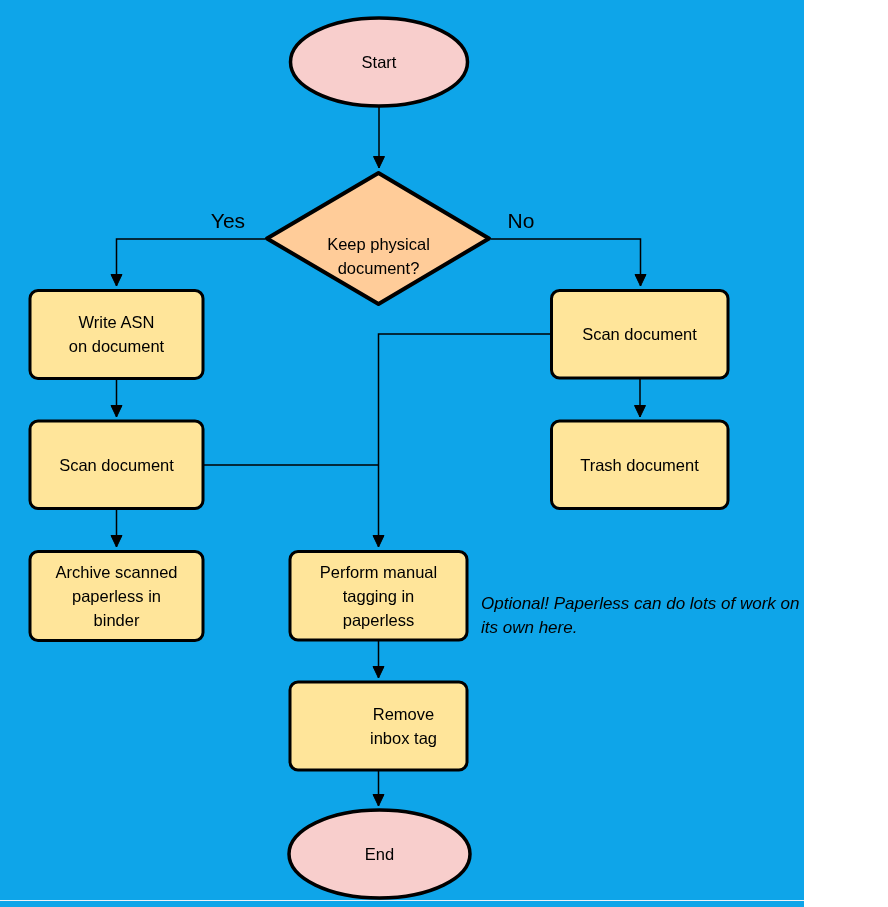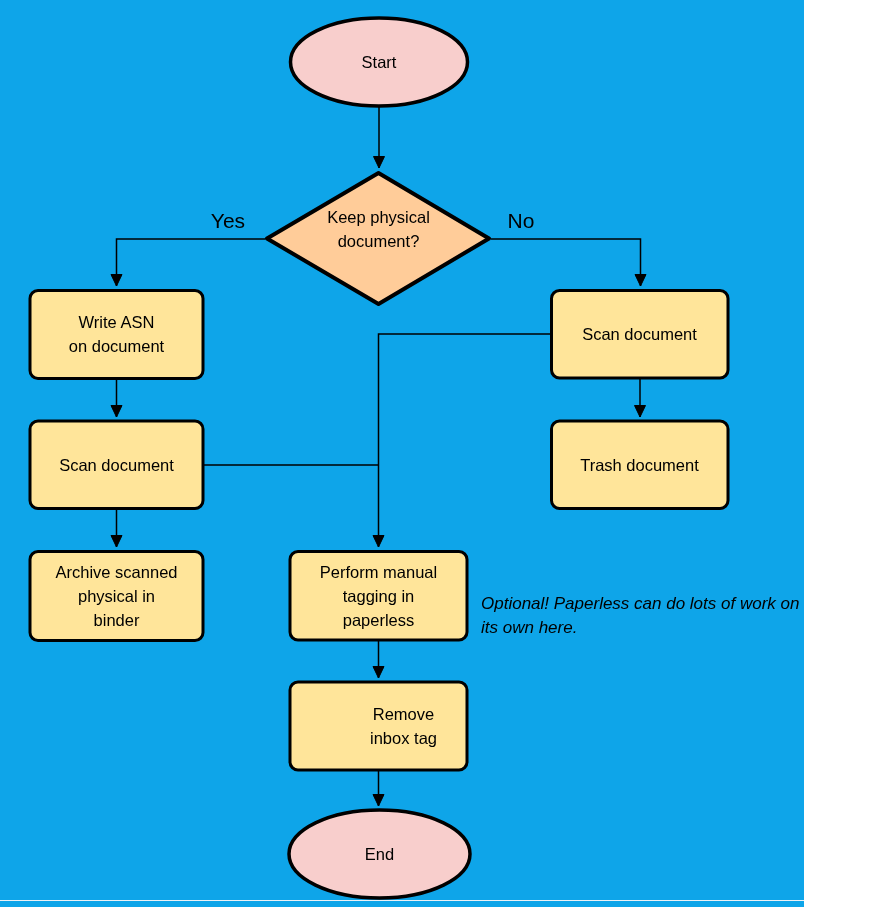--- a/index.html
+++ b/index.html
@@ -101,21 +101,21 @@
     <rect x="551.5" y="421" width="176.5" height="87.5" rx="8" stroke="#000000" stroke-width="3" fill="#ffe59a"></rect>
     <rect x="290" y="551.5" width="177" height="88.5" rx="8" stroke="#000000" stroke-width="3" fill="#ffe59a"></rect>
     <rect x="290" y="682" width="177" height="88" rx="8" stroke="#000000" stroke-width="3" fill="#ffe59a"></rect>
     <ellipse cx="379.5" cy="854" rx="90.5" ry="44" stroke="#000000" stroke-width="3.5" fill="#f8cecc"></ellipse>
   </svg>
 
   <div class="node-label" style="left:289px; top:18px; width:180px; height:88px;">
     <span>Start</span>
   </div>
 
-  <div class="node-label" style="left:267px; top:162px; width:223px; height:133px;">
+  <div class="node-label" style="left:267px; top:189px; width:223px; height:133px;">
     <span>Keep physical</span>
     <span>document?</span>
   </div>
 
   <div class="edge-label" style="left:198px; top:210px; width:60px; height:22px;">
     <span>Yes</span>
   </div>
 
   <div class="edge-label" style="left:491px; top:210px; width:60px; height:22px;">
     <span>No</span>
@@ -125,21 +125,21 @@
     <span>Write ASN</span>
     <span>on document</span>
   </div>
 
   <div class="node-label" style="left:30px; top:421px; width:173px; height:88px;">
     <span>Scan document</span>
   </div>
 
   <div class="node-label" style="left:30px; top:551px; width:173px; height:89px;">
     <span>Archive scanned</span>
-    <span>physical in</span>
+    <span>paperless in</span>
     <span>binder</span>
   </div>
 
   <div class="node-label" style="left:551px; top:290px; width:177px; height:88px;">
     <span>Scan document</span>
   </div>
 
   <div class="node-label" style="left:551px; top:421px; width:177px; height:88px;">
     <span>Trash document</span>
   </div>

